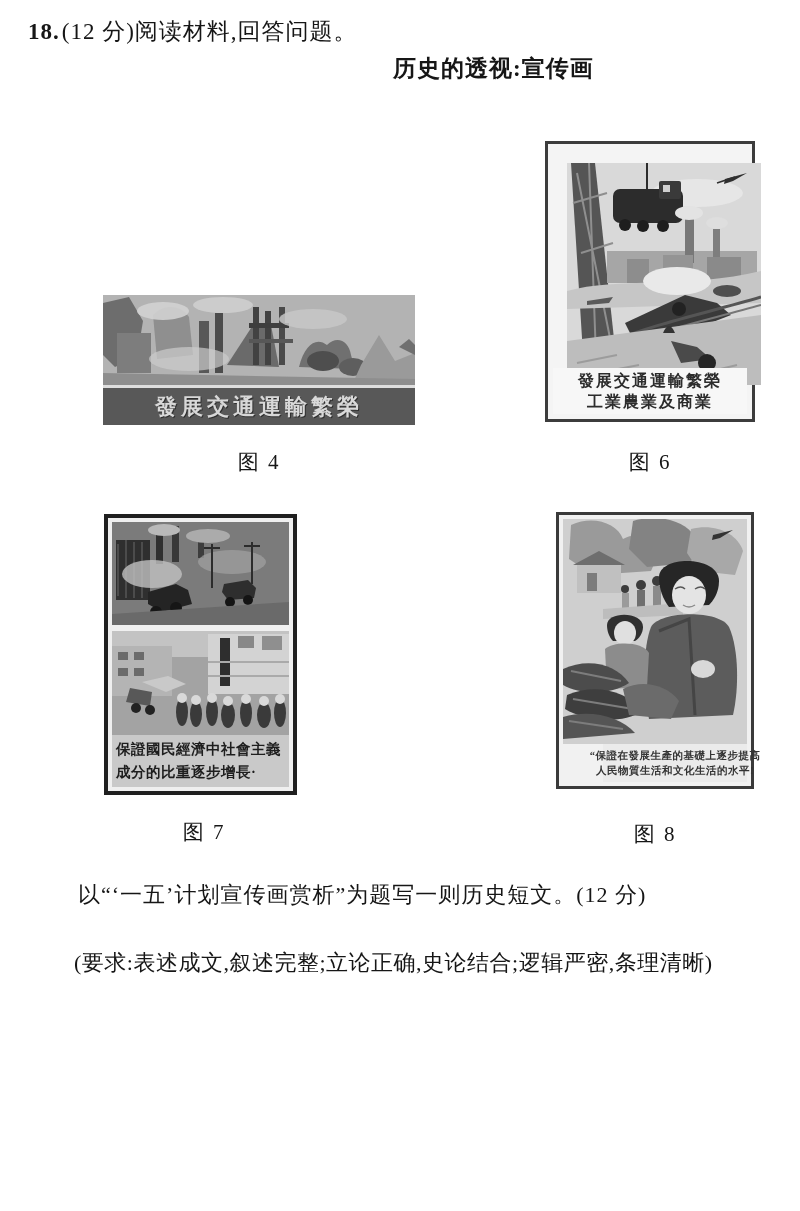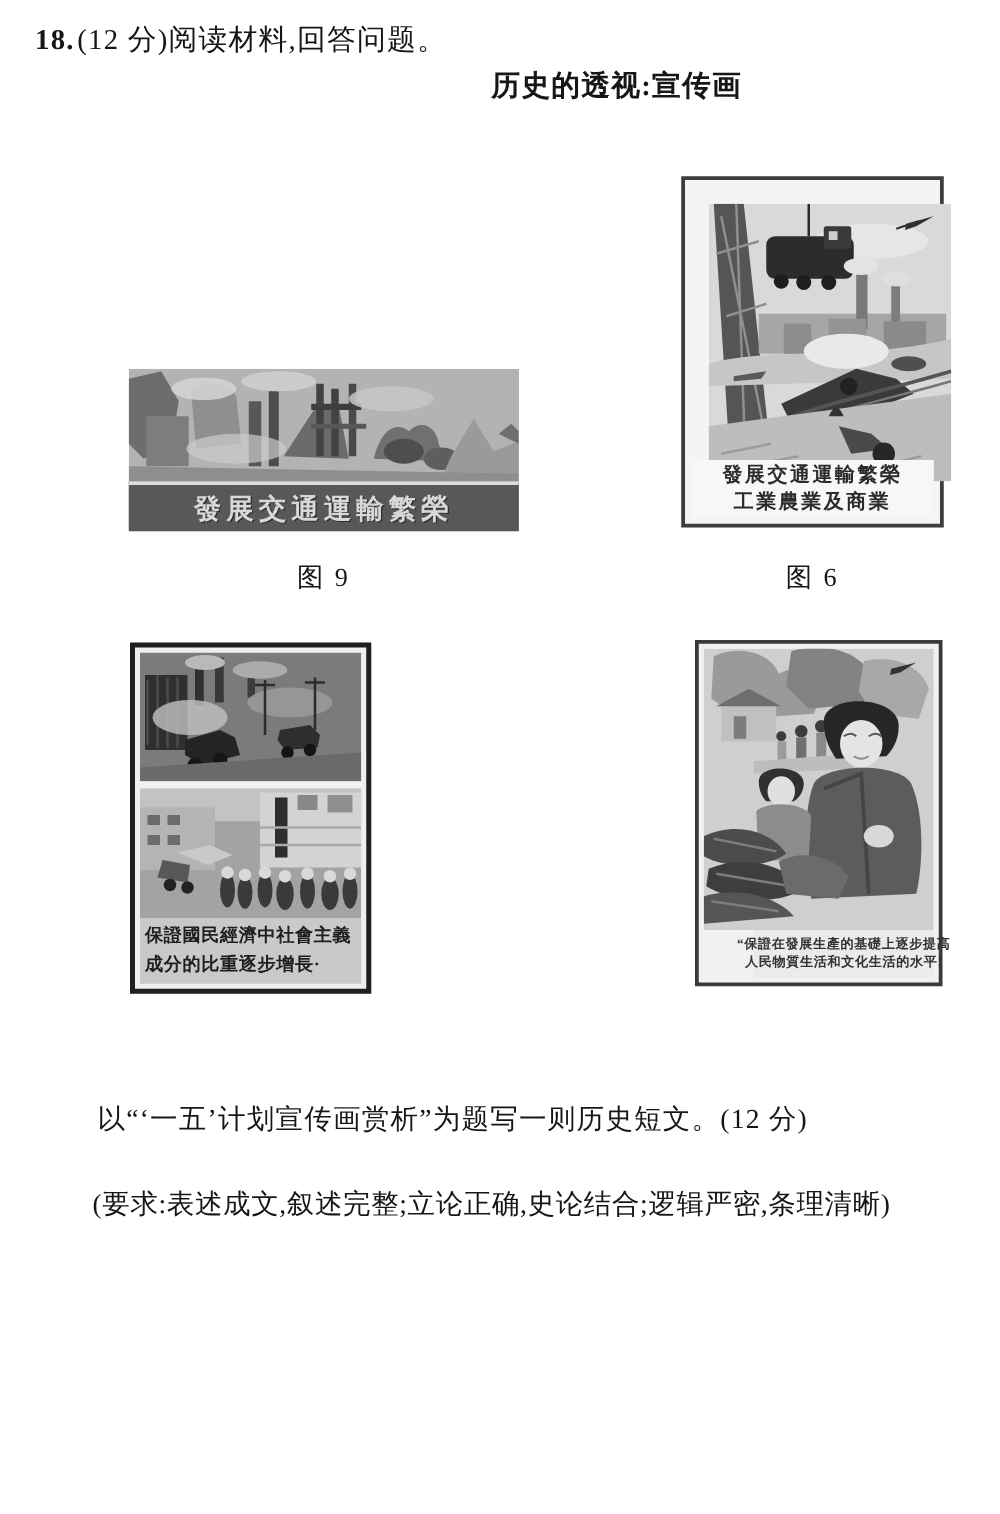--- a/index.html
+++ b/index.html
@@ -102,21 +102,21 @@
         <ellipse cx="120" cy="10" rx="30" ry="8" fill="#cecece" opacity="0.9"></ellipse>
         <ellipse cx="210" cy="24" rx="34" ry="10" fill="#c7c7c7" opacity="0.85"></ellipse>
         <ellipse cx="86" cy="64" rx="40" ry="12" fill="#cccccc" opacity="0.7"></ellipse>
         <path d="M0,78 L312,84 L312,93 L0,90 Z" fill="#8e8e8e"></path>
       </g>
     </svg>
     <div class="fig5-band">
       <span class="slogan">發展交通運輸繁榮</span>
     </div>
   </div>
-  <div class="caption cap5">图 9</div>
+  <div class="caption cap5">图 4</div>
 
   <div class="poster fig6">
     <svg width="194" height="222" viewBox="0 0 194 222">
       <rect width="194" height="222" fill="#d9d9d9"></rect>
       <g>
         <ellipse cx="130" cy="30" rx="46" ry="14" fill="#e6e6e6"></ellipse>
         <path d="M158,16 l22,-6 -14,8 -9,3 z" fill="#2f2f2f"></path>
         <line x1="150" y1="20" x2="168" y2="14" stroke="#2f2f2f" stroke-width="1.5"></line>
       </g>
       <g>
@@ -230,20 +230,21 @@
           <circle cx="152" cy="179" r="5"></circle>
           <circle cx="168" cy="177" r="5"></circle>
         </g>
       </g>
     </svg>
     <div class="fig7-band">
       <span class="slogan">保證國民經濟中社會主義</span>
       <span class="slogan">成分的比重逐步增長·</span>
     </div>
   </div>
+  <div class="caption cap7">图 7</div>
 
   <div class="poster fig8">
     <svg width="184" height="225" viewBox="0 0 184 225">
       <rect width="184" height="225" fill="#cfcfcf"></rect>
       <g>
         <path d="M8,6 C30,-4 54,4 60,20 C74,12 92,18 96,34 L88,52 L30,56 L6,40 Z" fill="#9a9a9a"></path>
         <path d="M70,2 C96,-6 126,2 134,22 L128,44 L84,48 L66,30 Z" fill="#838383"></path>
         <path d="M128,10 C152,4 174,14 180,32 L172,56 L136,52 L124,34 Z" fill="#a8a8a8"></path>
         <rect x="14" y="44" width="44" height="30" fill="#c0c0c0"></rect>
         <path d="M10,46 L36,32 L62,46 Z" fill="#6e6e6e"></path>
@@ -280,17 +281,18 @@
         <path d="M0,198 C28,190 58,198 72,214 L0,220 Z" fill="#555555"></path>
         <path d="M8,152 L58,162 M10,180 L70,190 M6,202 L60,210" stroke="#7d7d7d" stroke-width="2"></path>
         <path d="M60,170 C80,160 104,166 116,182 L108,200 L66,196 Z" fill="#6b6b6b"></path>
       </g>
     </svg>
     <div class="fig8-band">
       <span class="slogan">“保證在發展生產的基礎上逐步提高</span>
       <span class="slogan">人民物質生活和文化生活的水平!</span>
     </div>
   </div>
+  <div class="caption cap8">图 8</div>
 
   <div class="task-line">以“‘一五’计划宣传画赏析”为题写一则历史短文。(12 分)</div>
   <div class="req-line">(要求:表述成文,叙述完整;立论正确,史论结合;逻辑严密,条理清晰)</div>
 
 </div>
 
 </body></html>

